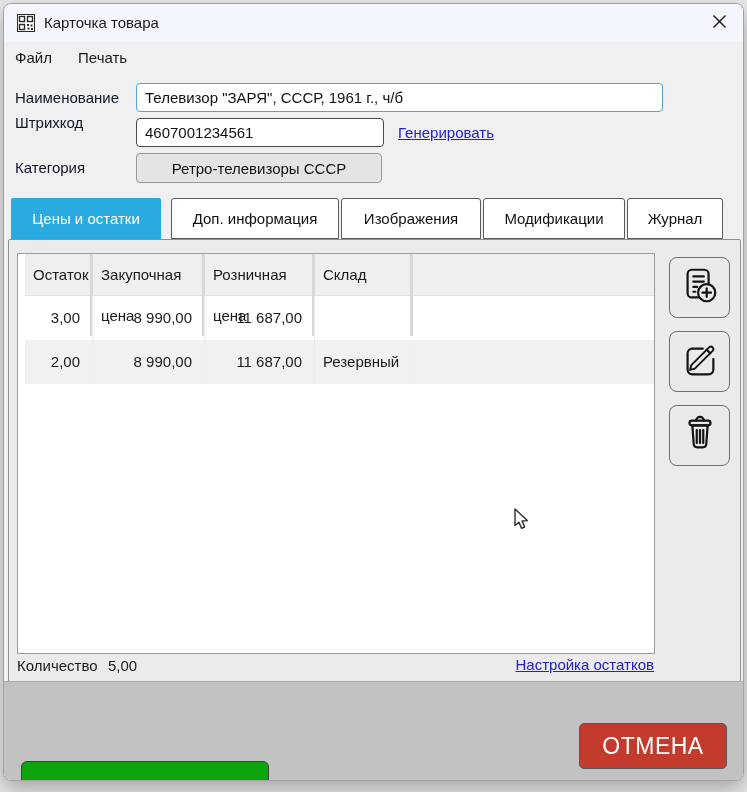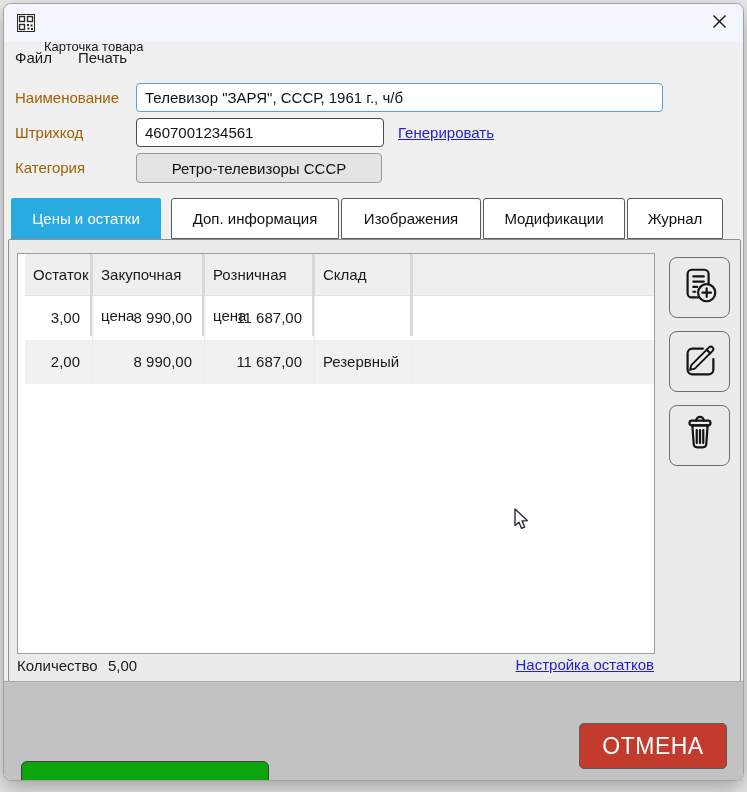--- a/index.html
+++ b/index.html
@@ -15,34 +15,34 @@
     position:absolute; left:3px; top:3px; width:741px; height:778px;
     background:#f0f0f0;
     border:1px solid #a2a2a2;
     border-radius:8px;
     box-shadow:0 8px 22px rgba(0,0,0,.3);
     overflow:hidden;
   }
   
   .titlebar { position:absolute; left:0; top:0; width:100%; height:38px; background:#f3f6fc; }
   .app-icon { position:absolute; left:13px; top:10px; width:18px; height:18px; }
-  .title-text { position:absolute; left:40px; top:0; line-height:38px; font-size:13px; color:#191919;margin-top:24px; }
+  .title-text { position:absolute; left:40px; top:0; line-height:38px; font-size:15px; color:#191919; }
   .close-btn {
     position:absolute; right:6px; top:3px; width:36px; height:32px;
     background:transparent; border:none; cursor:pointer;
     display:flex; align-items:center; justify-content:center;
   }
   
   .menu-item { position:absolute; top:40px; height:28px; line-height:28px; font-size:15px; cursor:default; }
   .menu-file { left:11px; }
   .menu-print { left:74px; }
   
-  .field-label { position:absolute; left:11px; font-size:15px; color:#a16207; }
+  .field-label { position:absolute; left:11px; font-size:15px; color:#0f172a; }
   .lbl-name { top:79px; line-height:29px; }
-  .lbl-barcode { top:114px; line-height:29px; }
+  .lbl-barcode { top:104px; line-height:29px; }
   .lbl-category { top:149px; line-height:30px; }
   .txt-input {
     position:absolute; left:132px; height:29px;
     font-family:"Liberation Sans", sans-serif; font-size:15px;
     padding:0 8px; background:#fff; border-radius:4px; color:#111;
     outline:none;
   }
   .name-input { top:79px; width:527px; border:1.5px solid #5b9fd8; }
   .barcode-input { top:114px; width:248px; border:1px solid #4a4a4a; }
   .link { color:#2222cc; text-decoration:underline; font-size:15px; cursor:pointer; }

